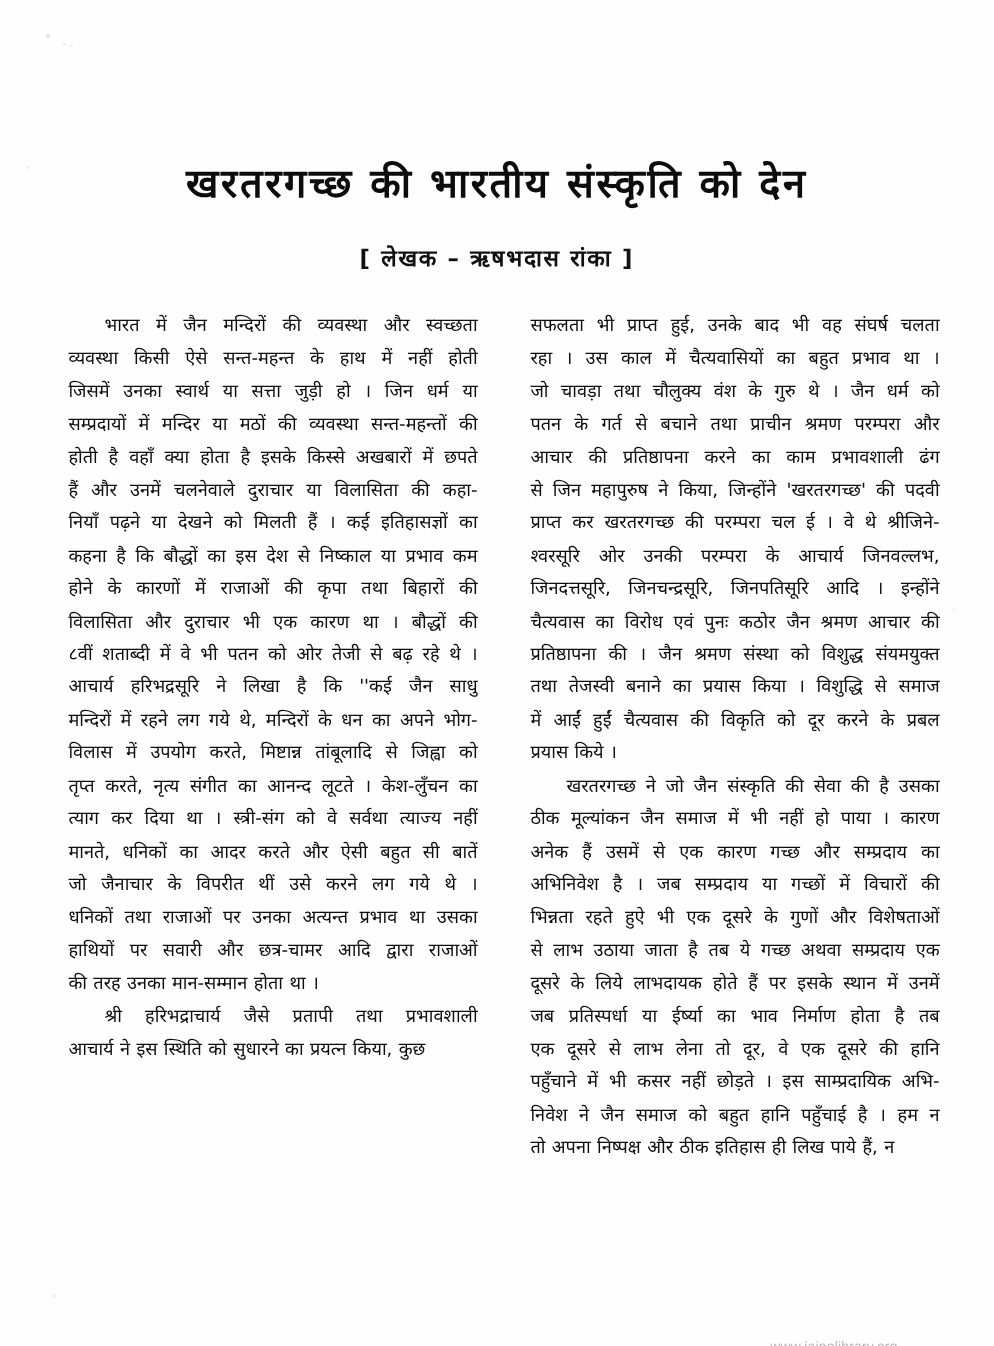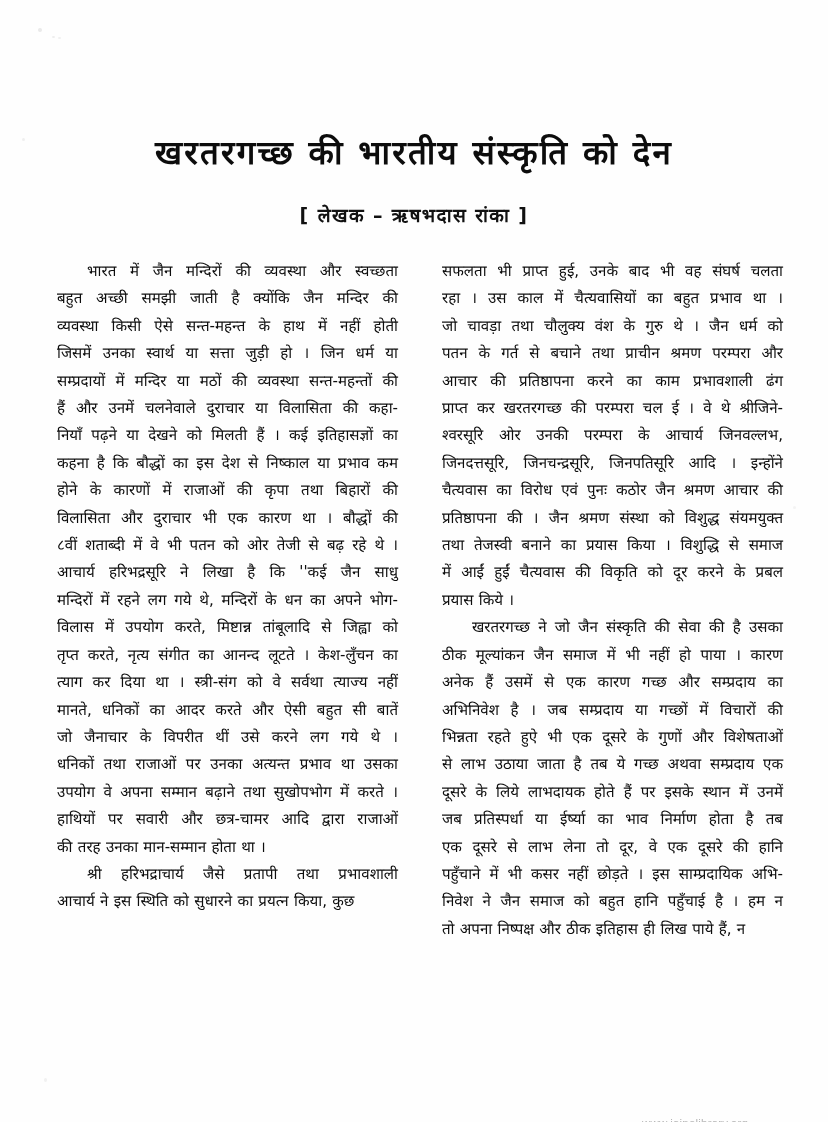--- a/index.html
+++ b/index.html
@@ -135,54 +135,54 @@
 
   <div class="title-block">
     <h1 class="doc-title">खरतरगच्छ की भारतीय संस्कृति को देन</h1>
     <p class="byline">[ लेखक – ऋषभदास रांका ]</p>
   </div>
 
   <div class="columns">
     <div class="col" id="col-left">
         <p>
           <span class="line"><span class="indent"></span>भारत में जैन मन्दिरों की व्यवस्था और स्वच्छता</span>
-          <span class="line">बहुत अच्छी समझी जाती है क्योंकि जैन मन्दिर की</span>
           <span class="line">व्यवस्था किसी ऐसे सन्त-महन्त के हाथ में नहीं होती</span>
           <span class="line">जिसमें उनका स्वार्थ या सत्ता जुड़ी हो । जिन धर्म या</span>
           <span class="line">सम्प्रदायों में मन्दिर या मठों की व्यवस्था सन्त-महन्तों की</span>
+          <span class="line">होती है वहाँ क्या होता है इसके किस्से अखबारों में छपते</span>
           <span class="line">हैं और उनमें चलनेवाले दुराचार या विलासिता की कहा-</span>
           <span class="line">नियाँ पढ़ने या देखने को मिलती हैं । कई इतिहासज्ञों का</span>
           <span class="line">कहना है कि बौद्धों का इस देश से निष्काल या प्रभाव कम</span>
           <span class="line">होने के कारणों में राजाओं की कृपा तथा बिहारों की</span>
           <span class="line">विलासिता और दुराचार भी एक कारण था । बौद्धों की</span>
           <span class="line">८वीं शताब्दी में वे भी पतन को ओर तेजी से बढ़ रहे थे ।</span>
           <span class="line">आचार्य हरिभद्रसूरि ने लिखा है कि ''कई जैन साधु</span>
           <span class="line">मन्दिरों में रहने लग गये थे, मन्दिरों के धन का अपने भोग-</span>
           <span class="line">विलास में उपयोग करते, मिष्टान्न तांबूलादि से जिह्वा को</span>
           <span class="line">तृप्त करते, नृत्य संगीत का आनन्द लूटते । केश-लुँचन का</span>
           <span class="line">त्याग कर दिया था । स्त्री-संग को वे सर्वथा त्याज्य नहीं</span>
           <span class="line">मानते, धनिकों का आदर करते और ऐसी बहुत सी बातें</span>
           <span class="line">जो जैनाचार के विपरीत थीं उसे करने लग गये थे ।</span>
           <span class="line">धनिकों तथा राजाओं पर उनका अत्यन्त प्रभाव था उसका</span>
-          <span class="line">उपयोग वे अपना सम्मान बढ़ाने तथा सुखोपभोग में करते ।</span>
           <span class="line">हाथियों पर सवारी और छत्र-चामर आदि द्वारा राजाओं</span>
           <span class="line ragged">की तरह उनका मान-सम्मान होता था ।</span>
         </p>
         <p>
           <span class="line"><span class="indent"></span>श्री हरिभद्राचार्य जैसे प्रतापी तथा प्रभावशाली</span>
           <span class="line ragged">आचार्य ने इस स्थिति को सुधारने का प्रयत्न किया, कुछ</span>
         </p>
       </div>
     <div class="col" id="col-right">
         <p>
           <span class="line">सफलता भी प्राप्त हुई, उनके बाद भी वह संघर्ष चलता</span>
           <span class="line">रहा । उस काल में चैत्यवासियों का बहुत प्रभाव था ।</span>
           <span class="line">जो चावड़ा तथा चौलुक्य वंश के गुरु थे । जैन धर्म को</span>
           <span class="line">पतन के गर्त से बचाने तथा प्राचीन श्रमण परम्परा और</span>
           <span class="line">आचार की प्रतिष्ठापना करने का काम प्रभावशाली ढंग</span>
+          <span class="line">से जिन महापुरुष ने किया, जिन्होंने 'खरतरगच्छ' की पदवी</span>
           <span class="line">प्राप्त कर खरतरगच्छ की परम्परा चल ई । वे थे श्रीजिने-</span>
           <span class="line">श्वरसूरि ओर उनकी परम्परा के आचार्य जिनवल्लभ,</span>
           <span class="line">जिनदत्तसूरि, जिनचन्द्रसूरि, जिनपतिसूरि आदि । इन्होंने</span>
           <span class="line">चैत्यवास का विरोध एवं पुनः कठोर जैन श्रमण आचार की</span>
           <span class="line">प्रतिष्ठापना की । जैन श्रमण संस्था को विशुद्ध संयमयुक्त</span>
           <span class="line">तथा तेजस्वी बनाने का प्रयास किया । विशुद्धि से समाज</span>
           <span class="line">में आईं हुईं चैत्यवास की विकृति को दूर करने के प्रबल</span>
           <span class="line ragged">प्रयास किये ।</span>
         </p>
         <p>

